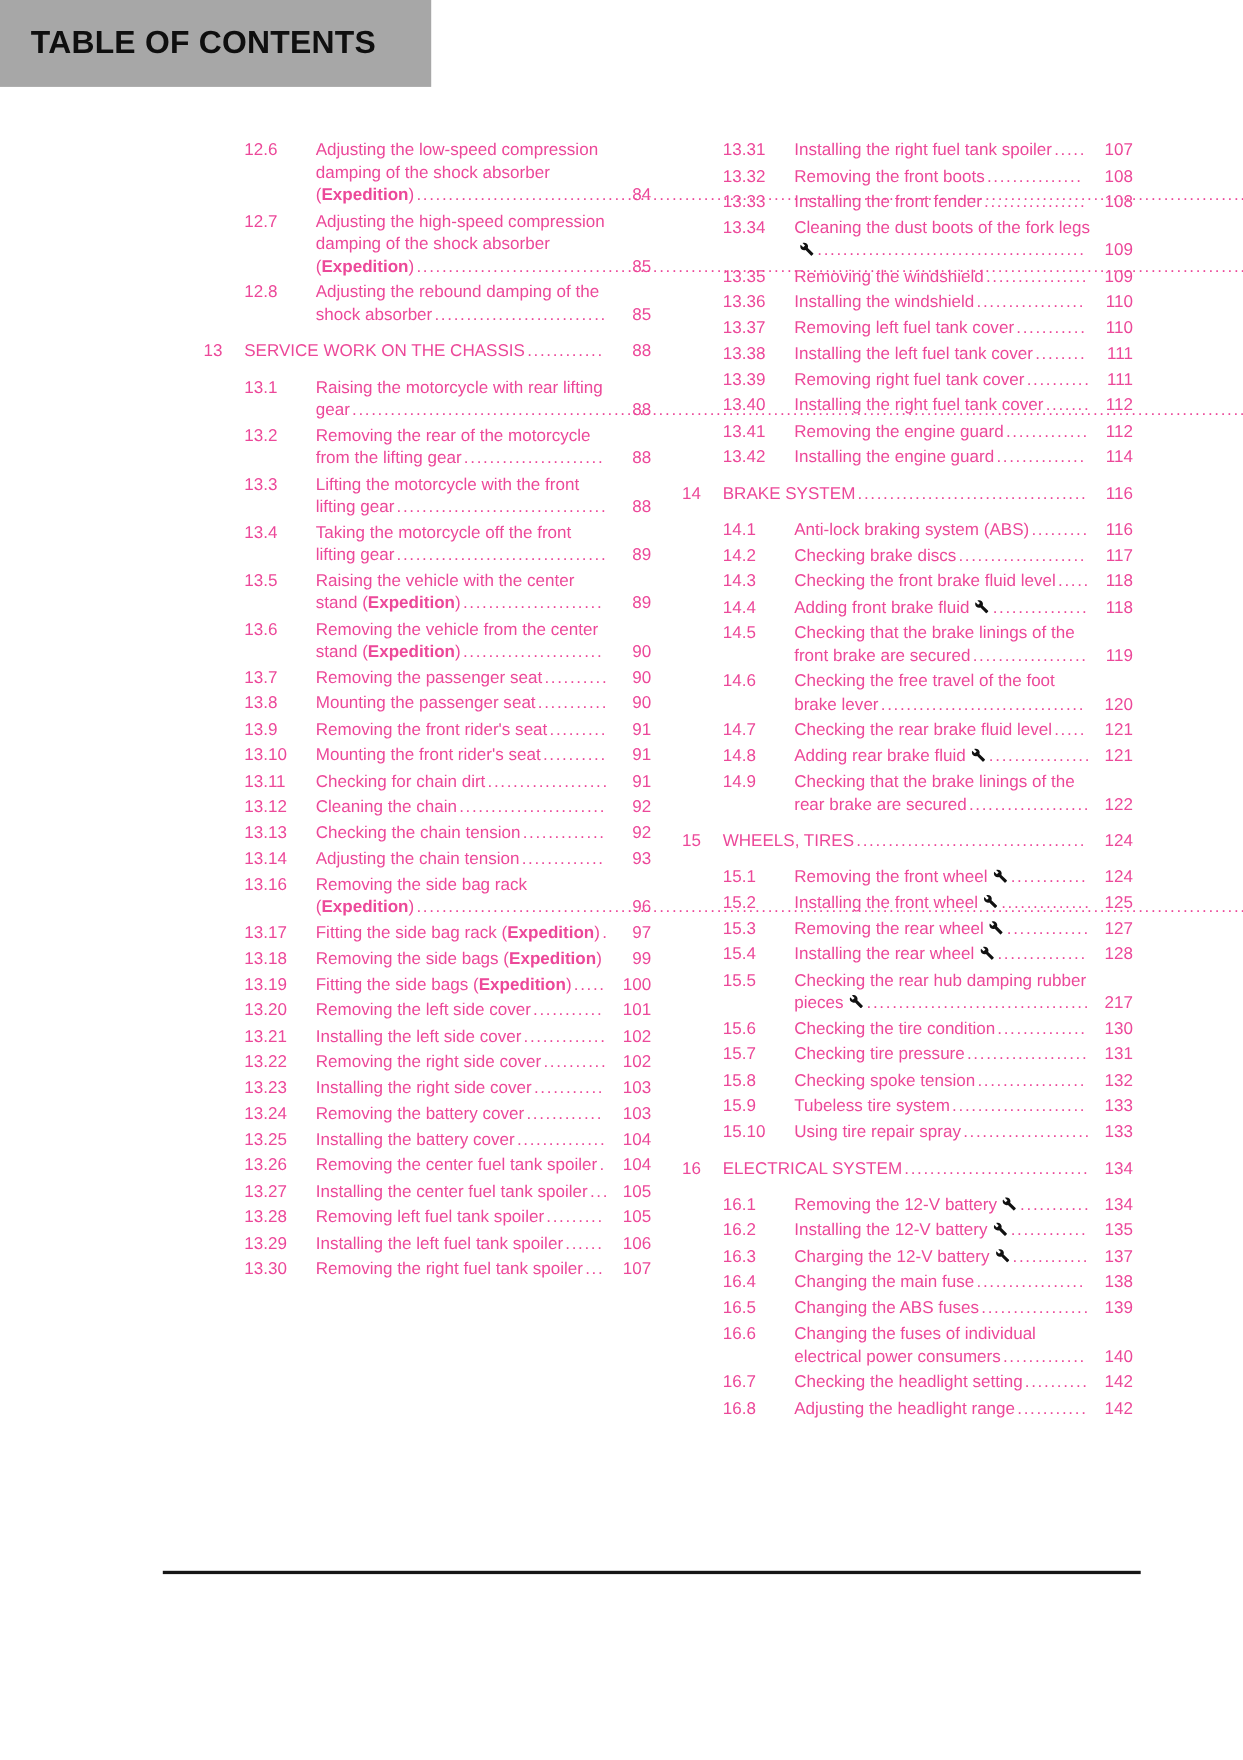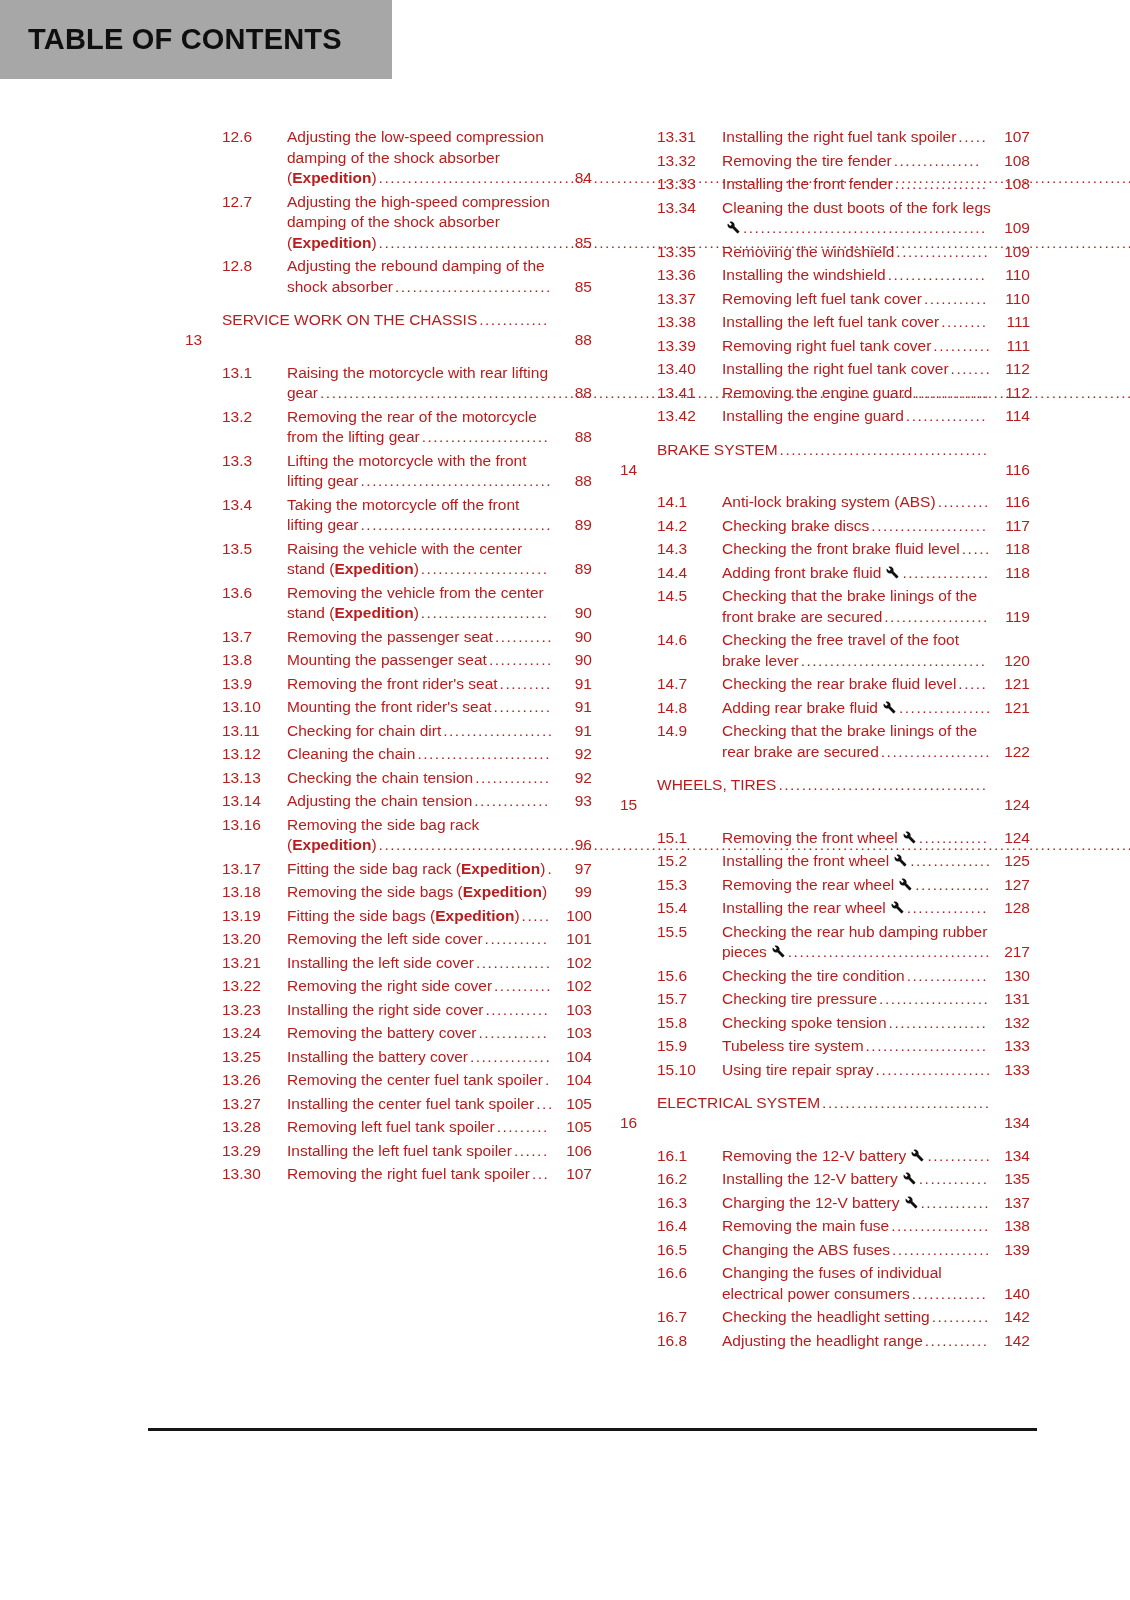--- a/index.html
+++ b/index.html
@@ -11,29 +11,29 @@
     position:absolute; left:0; top:0; width:392px; height:79px;
     background:#a7a7a7; display:flex; align-items:center;
     padding-left:28px; box-sizing:border-box;
   }
   .toc-header h1 {
     margin:0; font-size:29px; font-weight:bold; color:#0f0f0f; letter-spacing:0.2px;
     font-family:"Liberation Sans", sans-serif;
   }
   .col {
     position:absolute; top:127px; width:407px;
-    font-size:15.5px; line-height:20.5px; color:#b91c1c;
+    font-size:15.5px; line-height:20.5px; color:#ec4899;
   }
   .col-left  { left:185px; }
   .col-right { left:620px; width:410px; }
   .row { display:flex; margin-bottom:3px; }
   .row.chapter { margin-top:13px; margin-bottom:12px; }
   .row.section { padding-left:37px; }
   .num { flex:0 0 65px; }
-  .chapter .num { flex-basis:37px;margin-top:20px; }
+  .chapter .num { flex-basis:37px; }
   .entry-body {
     flex:1; display:block; position:relative;
     padding-right:38px; min-width:0; box-sizing:border-box;
   }
   .title { display:inline; }
   .title b { font-weight:bold; }
   .leader { letter-spacing:1.5px; padding-left:2px; white-space:normal; word-break:break-all; }
   .page-num { position:absolute; right:0; bottom:0; }
   .wrench-icon { width:13px; height:13px; fill:#111; vertical-align:-1px; margin-left:5px; margin-right:1px; }
   .footer-rule { position:absolute; left:148px; top:1428px; width:889px; height:3px; background:#161616; }
@@ -182,21 +182,21 @@
           <span class="entry-body"><span class="title"><span>Removing the right fuel tank spoiler</span></span><span class="leader">...</span><span class="page-num">107</span></span>
         </div>
       </section>
     <section class="col col-right" id="col-1">
         <div class="row section">
           <span class="num">13.31</span>
           <span class="entry-body"><span class="title"><span>Installing the right fuel tank spoiler</span></span><span class="leader">.....</span><span class="page-num">107</span></span>
         </div>
         <div class="row section">
           <span class="num">13.32</span>
-          <span class="entry-body"><span class="title"><span>Removing the tire fender</span></span><span class="leader">...............</span><span class="page-num">108</span></span>
+          <span class="entry-body"><span class="title"><span>Removing the front boots</span></span><span class="leader">...............</span><span class="page-num">108</span></span>
         </div>
         <div class="row section">
           <span class="num">13.33</span>
           <span class="entry-body"><span class="title"><span>Installing the front fender</span></span><span class="leader">................</span><span class="page-num">108</span></span>
         </div>
         <div class="row section">
           <span class="num">13.34</span>
           <span class="entry-body"><span class="title"><span>Cleaning the dust boots of the fork legs</span></span><svg class="wrench-icon" viewBox="0 0 24 24" aria-hidden="true">
               <path d="M22.7 19l-9.1-9.1c.9-2.3.4-5-1.5-6.9-2-2-5-2.4-7.4-1.3L9 6 6 9 1.6 4.7C.4 7.1.9 10.1 2.9 12.1c1.9 1.9 4.6 2.4 6.9 1.5l9.1 9.1c.4.4 1 .4 1.4 0l2.3-2.3c.5-.4.5-1.1.1-1.4z"></path>
             </svg><span class="leader">..........................................</span><span class="page-num">109</span></span>
@@ -348,21 +348,21 @@
             </svg><span class="leader">............</span><span class="page-num">135</span></span>
         </div>
         <div class="row section">
           <span class="num">16.3</span>
           <span class="entry-body"><span class="title"><span>Charging the 12-V battery</span></span><svg class="wrench-icon" viewBox="0 0 24 24" aria-hidden="true">
               <path d="M22.7 19l-9.1-9.1c.9-2.3.4-5-1.5-6.9-2-2-5-2.4-7.4-1.3L9 6 6 9 1.6 4.7C.4 7.1.9 10.1 2.9 12.1c1.9 1.9 4.6 2.4 6.9 1.5l9.1 9.1c.4.4 1 .4 1.4 0l2.3-2.3c.5-.4.5-1.1.1-1.4z"></path>
             </svg><span class="leader">............</span><span class="page-num">137</span></span>
         </div>
         <div class="row section">
           <span class="num">16.4</span>
-          <span class="entry-body"><span class="title"><span>Removing the main fuse</span></span><span class="leader">.................</span><span class="page-num">138</span></span>
+          <span class="entry-body"><span class="title"><span>Changing the main fuse</span></span><span class="leader">.................</span><span class="page-num">138</span></span>
         </div>
         <div class="row section">
           <span class="num">16.5</span>
           <span class="entry-body"><span class="title"><span>Changing the ABS fuses</span></span><span class="leader">.................</span><span class="page-num">139</span></span>
         </div>
         <div class="row section">
           <span class="num">16.6</span>
           <span class="entry-body"><span class="title"><span>Changing the fuses of individual electrical power consumers</span></span><span class="leader">.............</span><span class="page-num">140</span></span>
         </div>
         <div class="row section">

